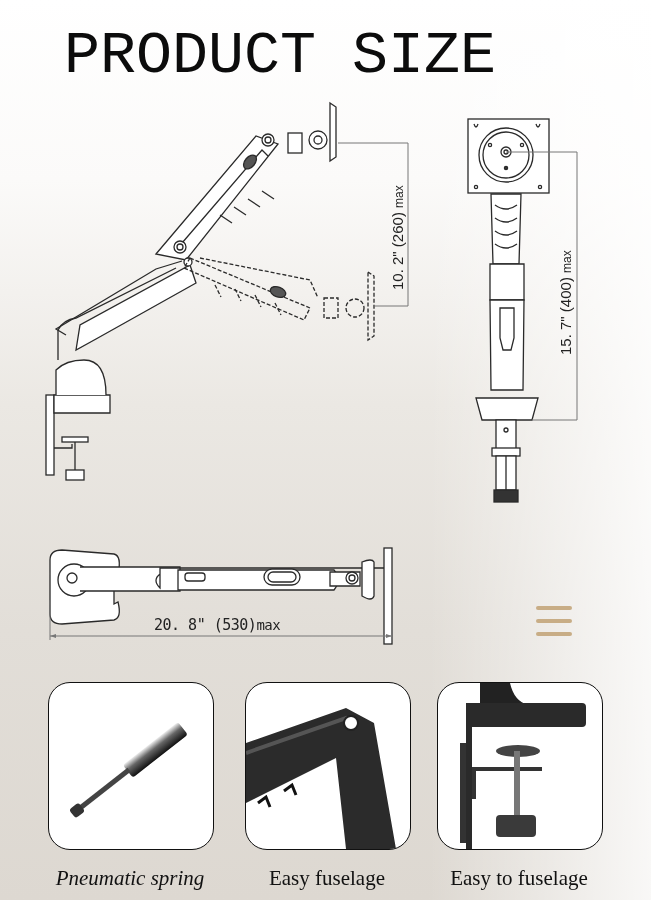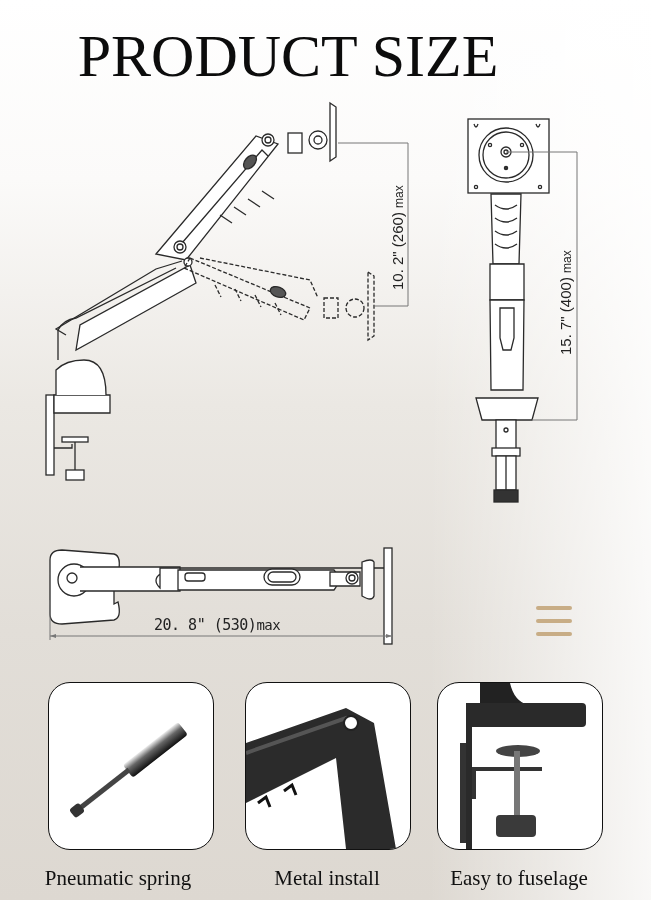--- a/index.html
+++ b/index.html
@@ -6,22 +6,22 @@
     body {
       width: 660px; height: 900px; overflow: hidden; position: relative;
       background:
         linear-gradient(to left, rgba(255,255,255,0.85) 0%, rgba(255,255,255,0) 35%),
         linear-gradient(to bottom, #ffffff 0%, #fbfaf9 20%, #ebe8e3 45%, #e2ded8 70%, #ddd8d1 100%);
       font-family: "Liberation Serif", serif;
     }
     .right-strip { position: absolute; right: 0; top: 0; width: 9px; height: 900px; background: #ffffff; }
     .title {
       position: absolute; left: 0; width: 560px; top: 18px; text-align: center;
-      font-family: Liberation Serif, serif;
-      font-size: 60px; color: #0c0c0c; letter-spacing: 0px; line-height: 76px; margin-left: 8px;
+      font-family: Liberation Mono, monospace;
+      font-size: 60px; color: #0c0c0c; letter-spacing: 0px; line-height: 76px;
     }
     svg.drawing { position: absolute; left: 0; top: 0; }
     .dim-label {
       position: absolute; font-family: "Liberation Sans", sans-serif; color: #222; white-space: nowrap;
     }
     .dim-v { transform-origin: left top; transform: rotate(-90deg); font-size: 15px; }
     .dim-v .max { font-size: 12px; }
     .dim-h { font-family: "DejaVu Sans Mono", monospace; font-size: 15px; letter-spacing: -0.5px; }
     .dim-h .max { font-size: 14px; }
     .menu-icon { position: absolute; left: 536px; top: 606px; width: 36px; height: 32px; cursor: pointer; }
@@ -164,31 +164,31 @@
           <stop offset="1" stop-color="#111"></stop>
       </linearGradient>
     </defs>
     <g transform="rotate(-38 80 90)">
       <rect x="80" y="80" width="70" height="16" rx="3" fill="url(#cyl)"></rect>
       <rect x="18" y="85" width="64" height="5" fill="#444"></rect>
       <rect x="10" y="82" width="12" height="11" rx="3" fill="#333"></rect>
     </g>
   </svg>
 </div>
-<div class="caption" style="left:18px;">Pneumatic spring</div>
+<div class="caption" style="left:30px;font-style:italic;">Pneumatic spring</div>
 
 <div class="card" style="left:245px;">
   <svg width="164" height="166">
     <path d="M0 60 L100 25 L128 40 L150 166 H100 L90 75 L0 120 Z" fill="#2b2b2b"></path>
     <path d="M0 70 L100 35 L110 45" stroke="#555" stroke-width="4" fill="none"></path>
     <circle cx="105" cy="40" r="7" fill="#fff" stroke="#222" stroke-width="2"></circle>
     <path d="M12 120 l8 -6 l4 10 m14 -16 l8 -6 l4 10" stroke="#111" stroke-width="3" fill="none"></path>
   </svg>
 </div>
-<div class="caption" style="left:227px;">Metal install</div>
+<div class="caption" style="left:227px;">Easy fuselage</div>
 
 <div class="card" style="left:437px;">
   <svg width="164" height="166">
     <path d="M42 0 h30 q4 18 18 22 h-48 z" fill="#222"></path>
     <rect x="28" y="20" width="120" height="24" rx="4" fill="#2a2a2a"></rect>
     <rect x="28" y="20" width="6" height="146" fill="#2a2a2a"></rect>
     <rect x="22" y="60" width="6" height="100" fill="#333"></rect>
     <path d="M34 84 h70 v4 h-66 v28 h-4 z" fill="#333"></path>
     <ellipse cx="80" cy="68" rx="22" ry="6" fill="#444"></ellipse>
     <rect x="76" y="68" width="6" height="70" fill="#777"></rect>

